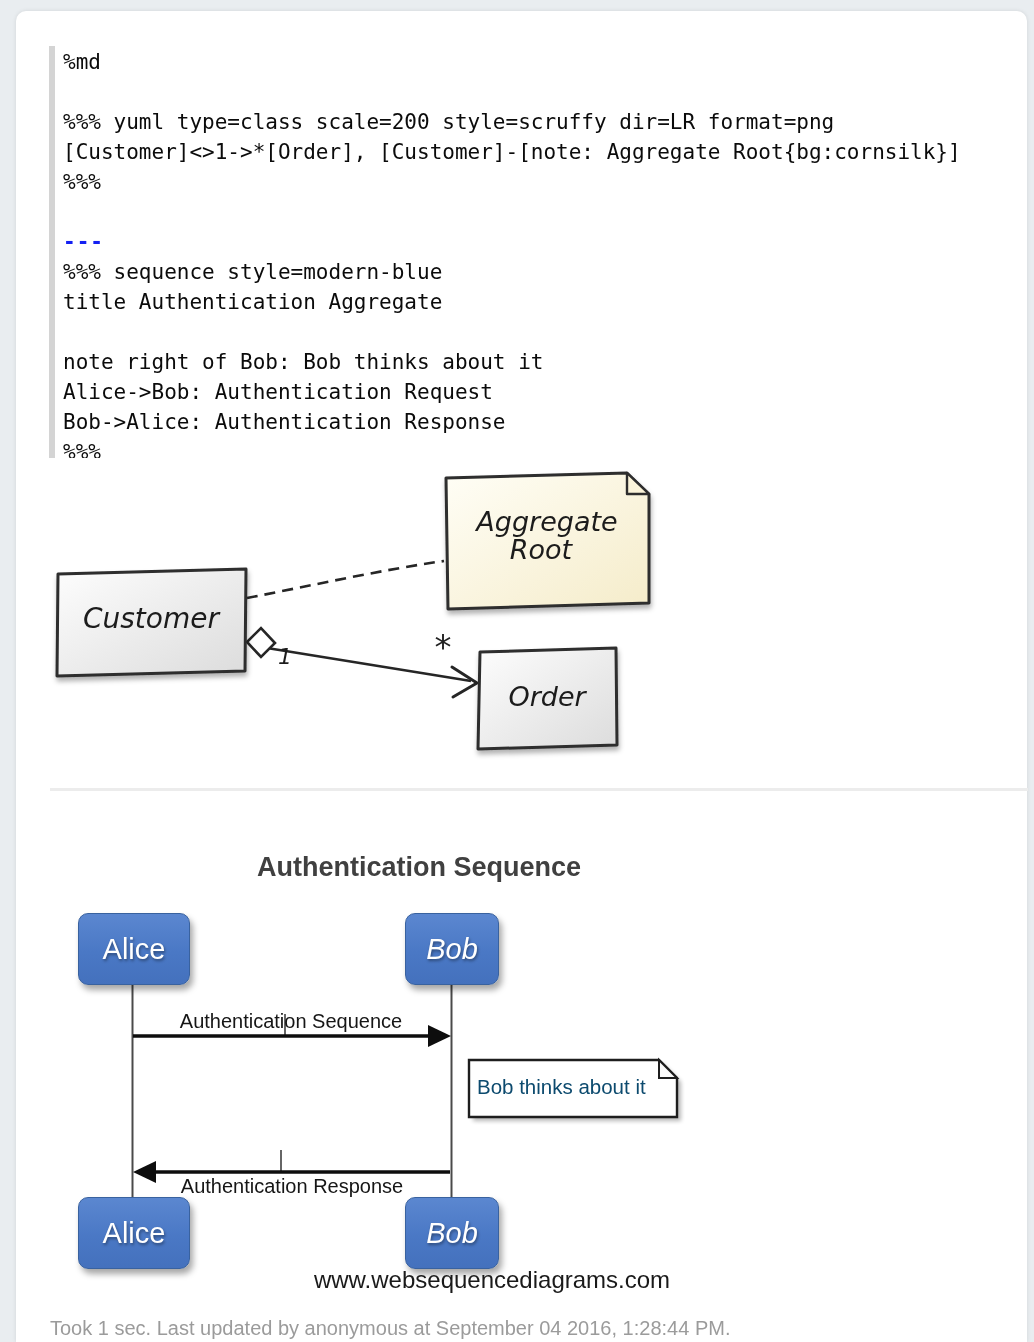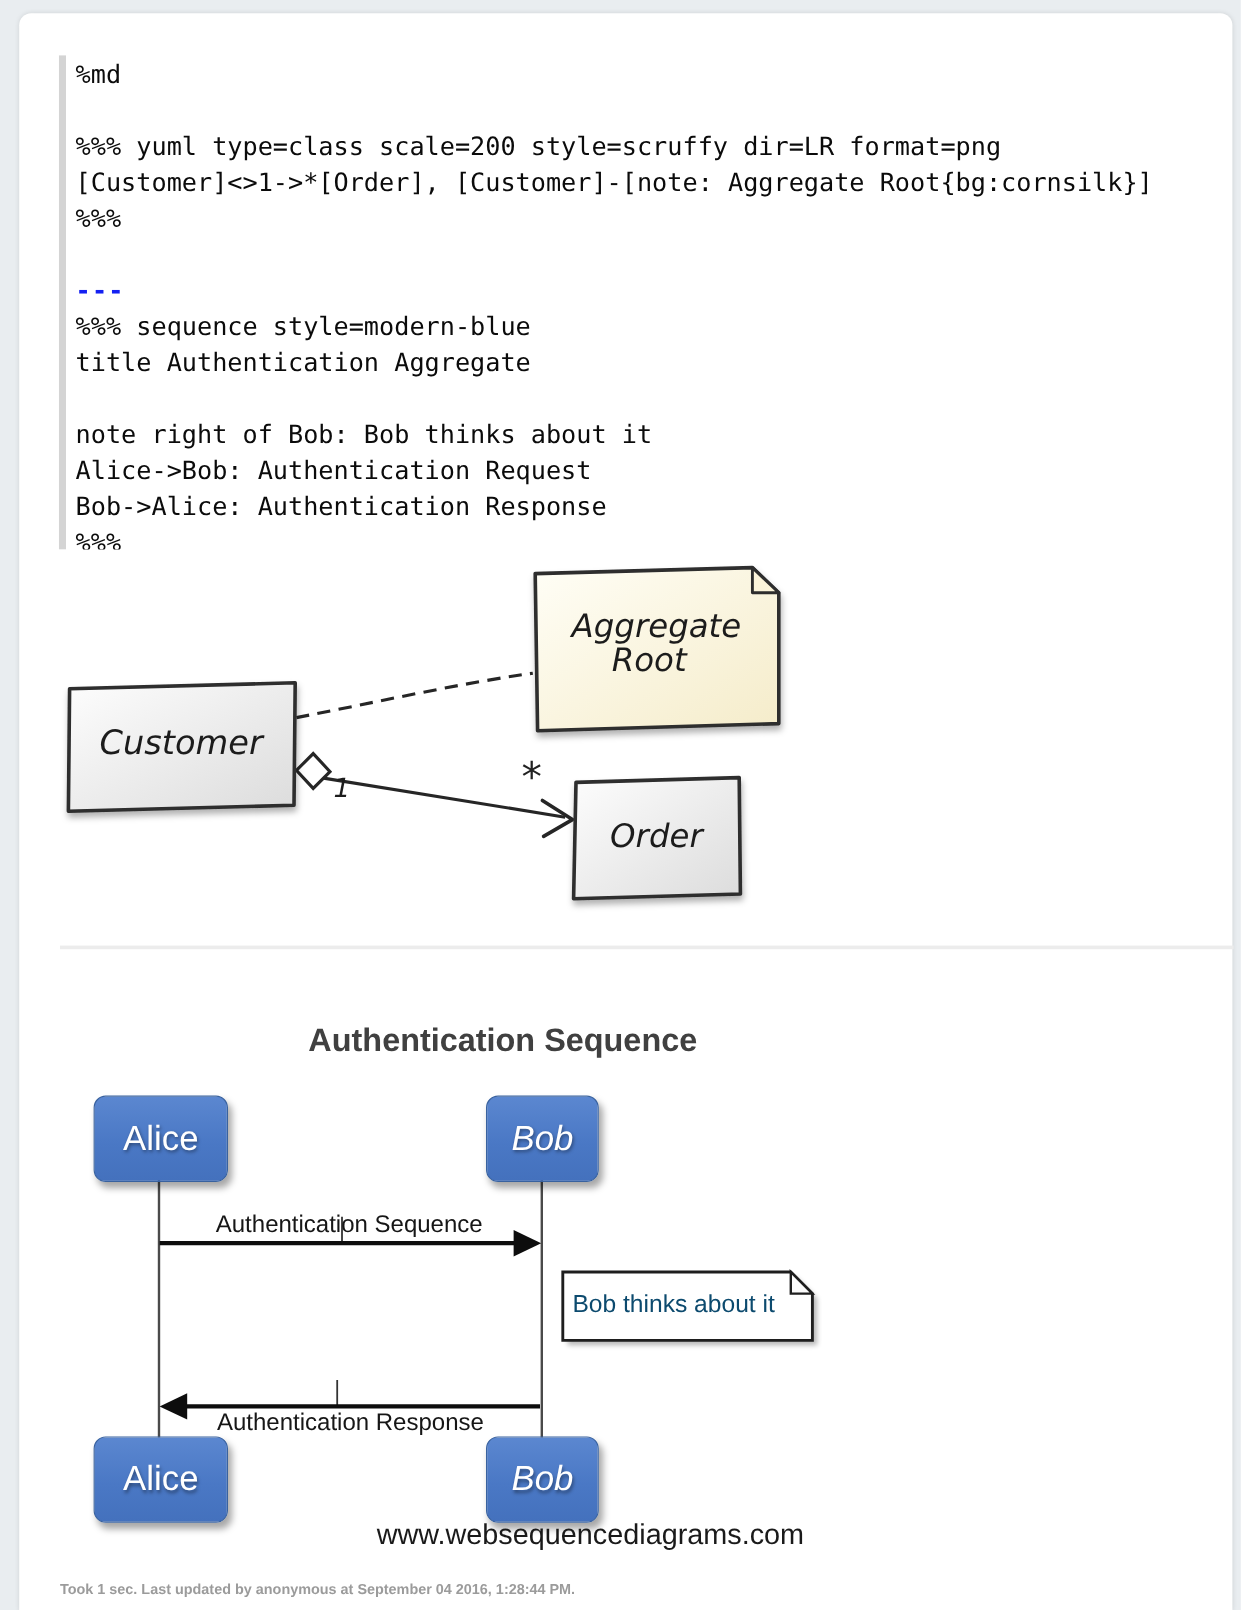--- a/index.html
+++ b/index.html
@@ -64,21 +64,21 @@
   .note-text{
     position:absolute;left:461px;top:1064px;
     font-size:20.5px;color:#0c4a6e;white-space:nowrap;
   }
   .watermark{
     position:absolute;left:476px;top:1255px;transform:translateX(-50%);
     font-size:24px;color:#1a1a1a;white-space:nowrap;
   }
   .status-bar{
     position:absolute;left:34px;top:1306px;
-    font-size:12px;color:#9b9b9b;white-space:nowrap;font-weight:bold;
+    font-size:20px;color:#9b9b9b;white-space:nowrap;
   }
 </style>
 </head>
 <body>
 
 <div class="card">
 
   <div class="code-area">
     <div class="code-gutter"></div>
     <div class="code-text">

